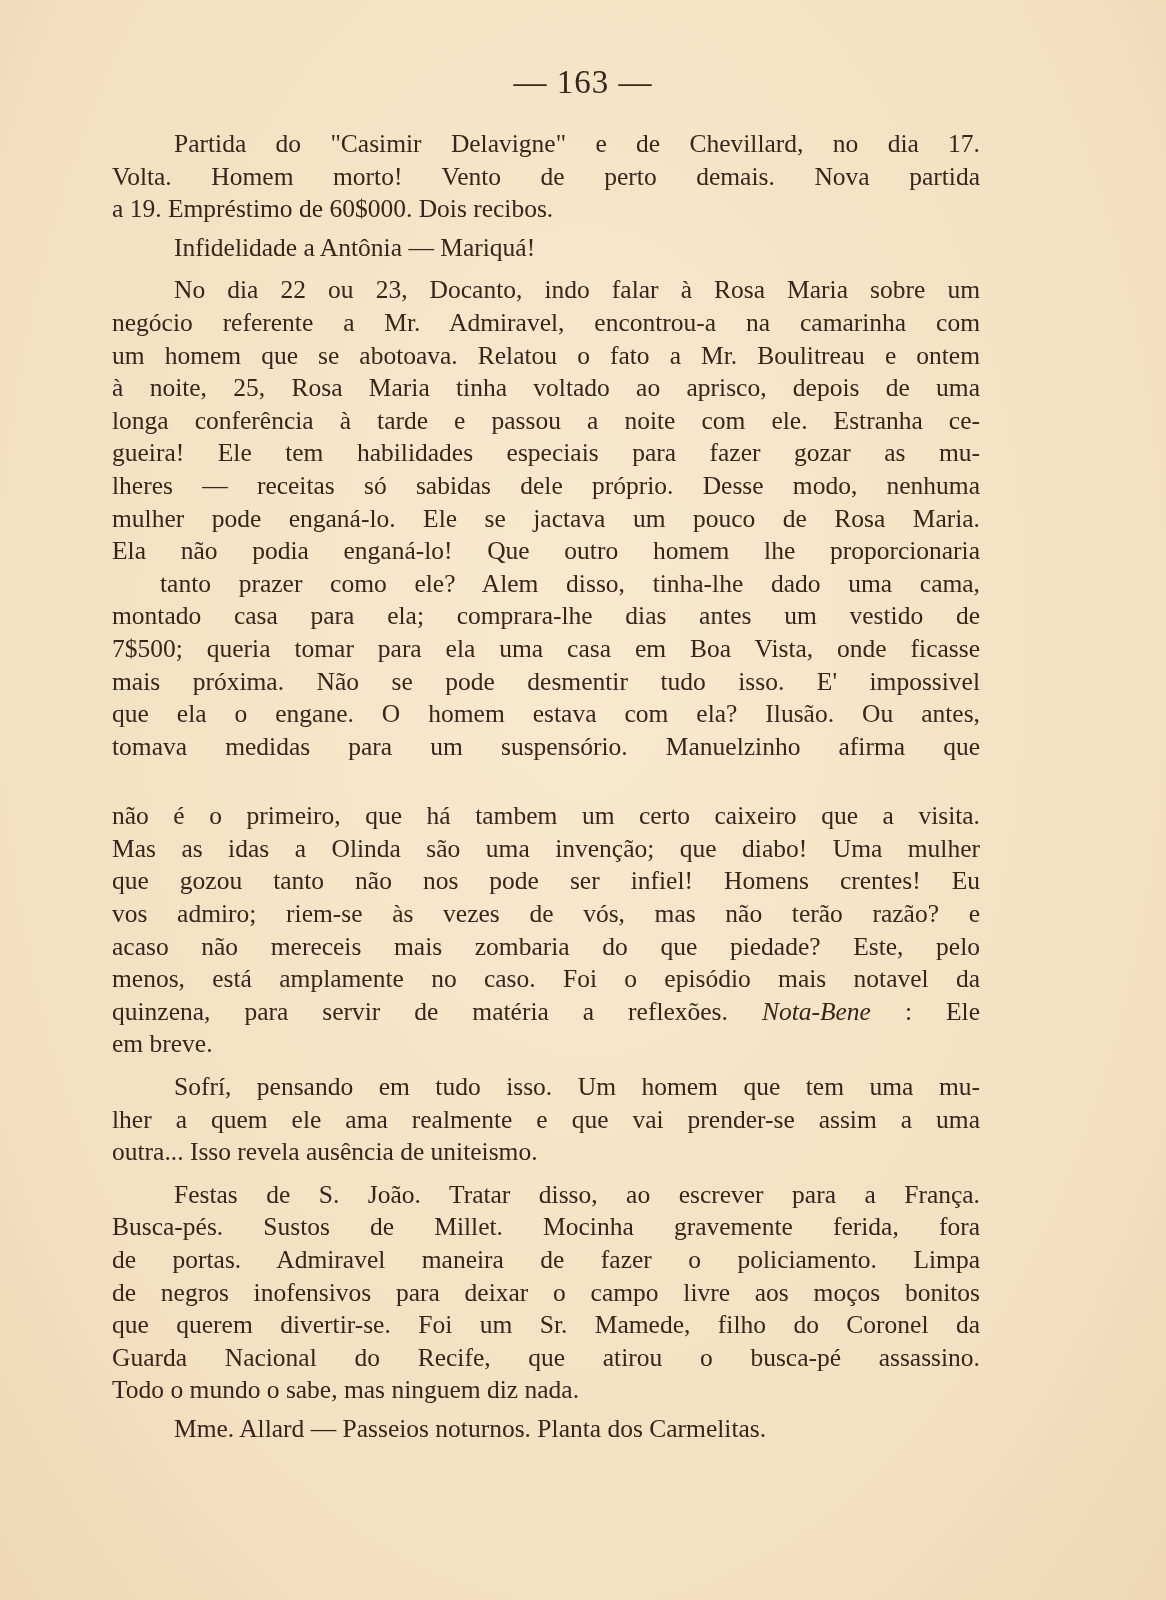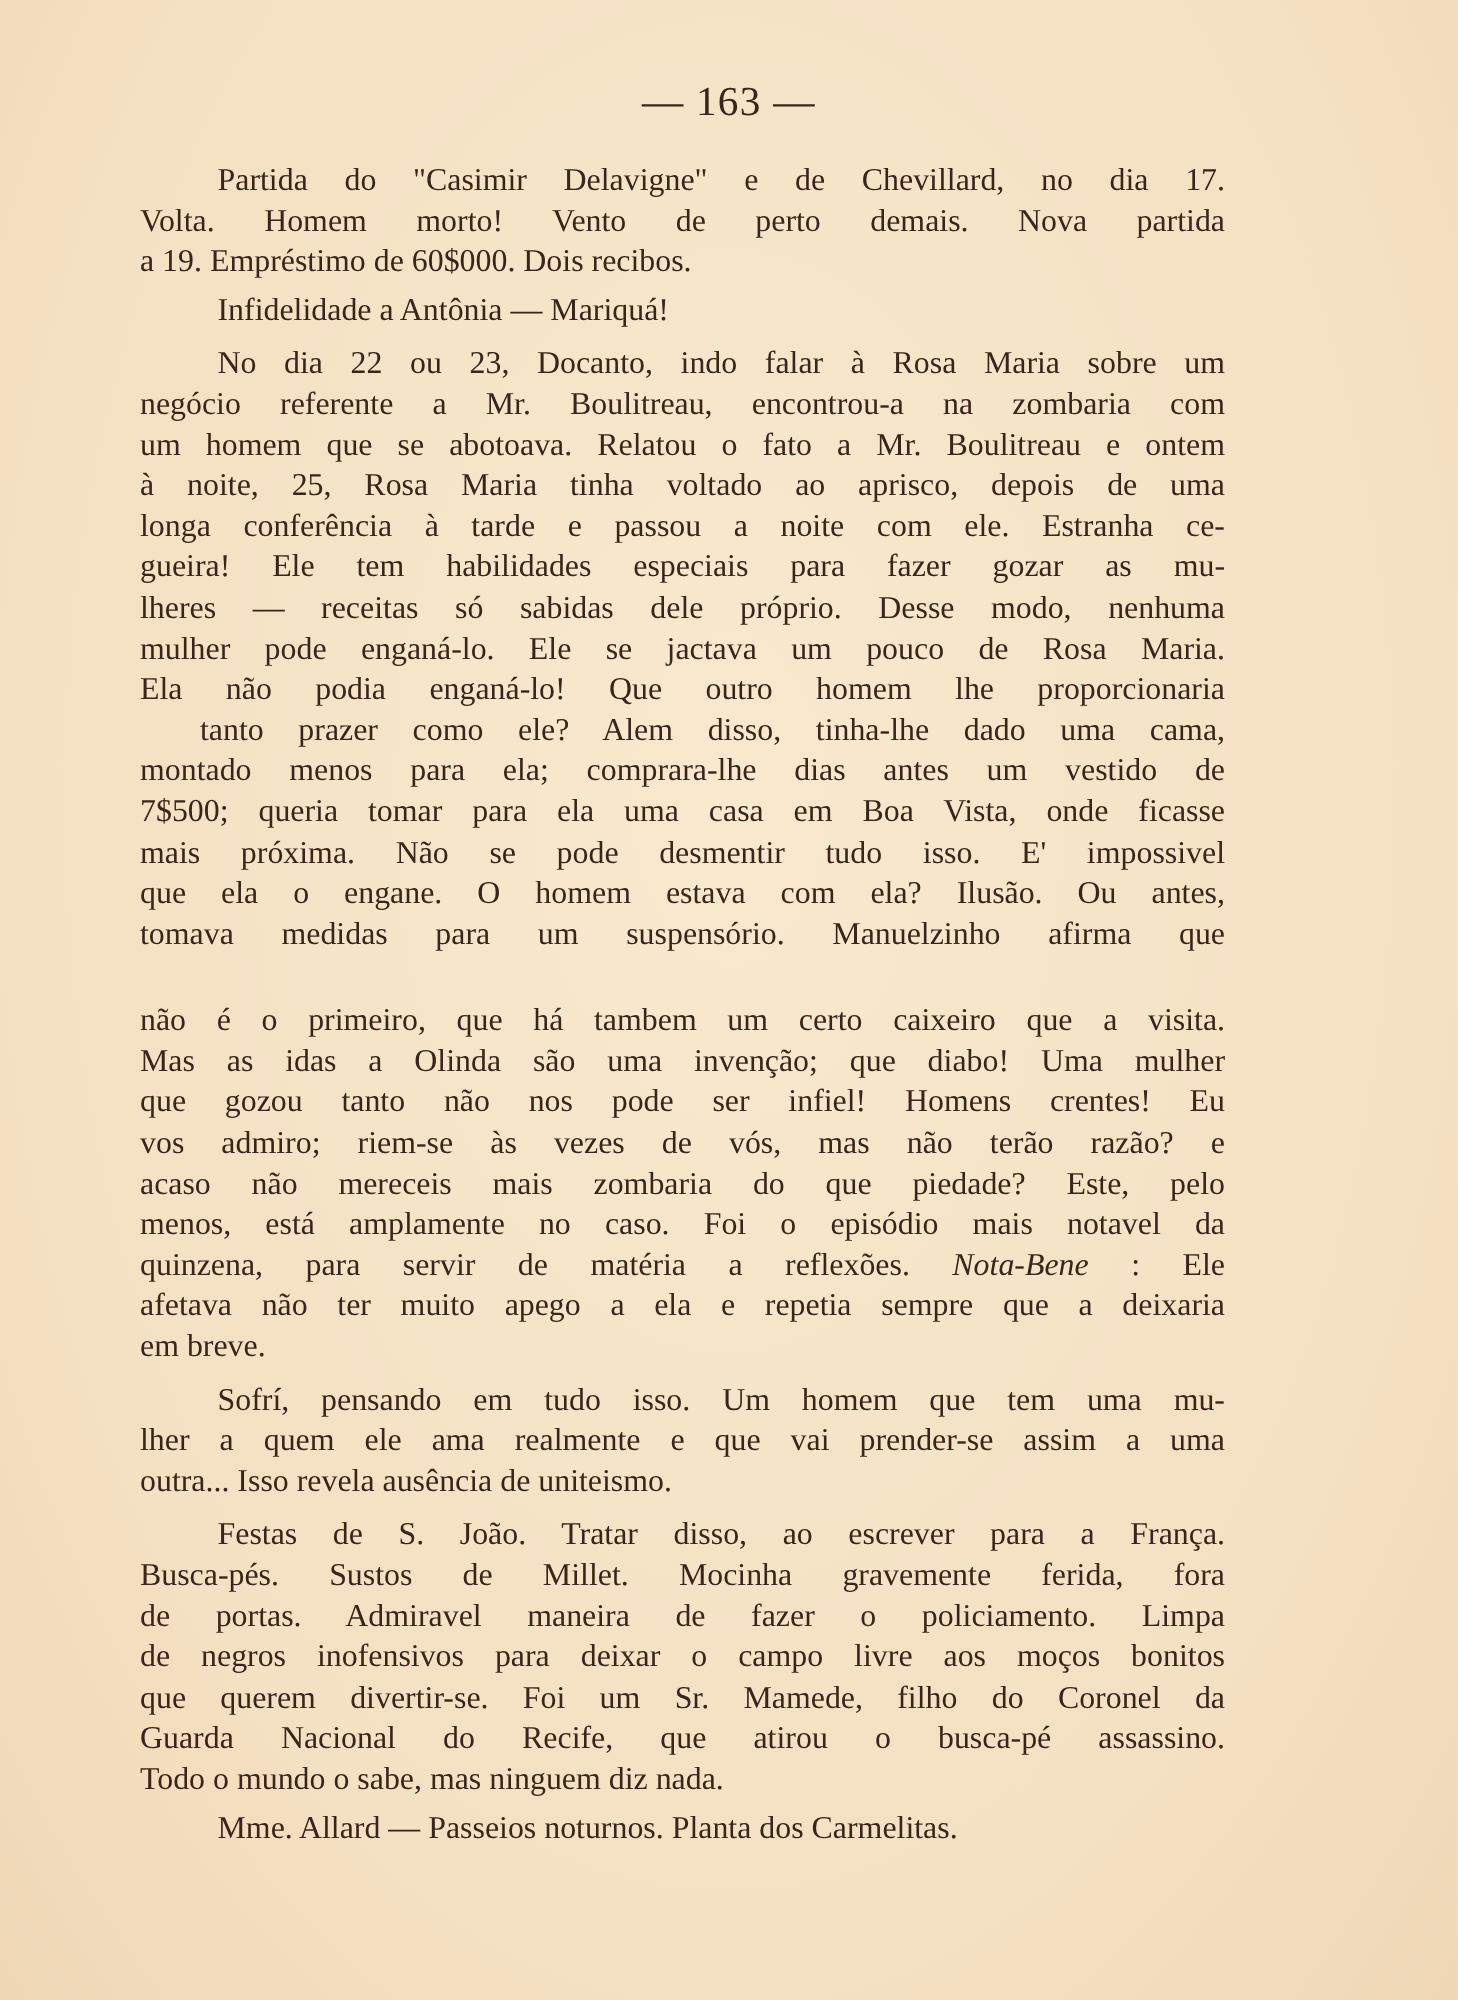--- a/index.html
+++ b/index.html
@@ -69,42 +69,41 @@
       <span class="line" style="white-space: normal; height: 32.6px; overflow: hidden;">Volta. Homem morto! Vento de perto demais. Nova partida</span>
       <span class="line last" style="white-space: normal; height: 32.6px; overflow: hidden;">a 19. Empréstimo de 60$000. Dois recibos.</span>
     </p>
 
     <p class="para indent-first gap-small">
       <span class="line last" style="white-space: normal; height: 32.6px; overflow: hidden;">Infidelidade a Antônia — Mariquá!</span>
     </p>
 
     <p class="para indent-first gap-med">
       <span class="line" style="white-space: normal; height: 32.6px; overflow: hidden;">No dia 22 ou 23, Docanto, indo falar à Rosa Maria sobre um</span>
-      <span class="line" style="white-space: normal; height: 32.6px; overflow: hidden;">negócio referente a Mr. Boulitreau, encontrou-a na zombaria com</span>
+      <span class="line" style="white-space: normal; height: 32.6px; overflow: hidden;">negócio referente a Mr. Admiravel, encontrou-a na camarinha com</span>
       <span class="line" style="white-space: normal; height: 32.6px; overflow: hidden;">um homem que se abotoava. Relatou o fato a Mr. Boulitreau e ontem</span>
       <span class="line" style="white-space: normal; height: 32.6px; overflow: hidden;">à noite, 25, Rosa Maria tinha voltado ao aprisco, depois de uma</span>
       <span class="line" style="white-space: normal; height: 32.6px; overflow: hidden;">longa conferência à tarde e passou a noite com ele. Estranha ce-</span>
       <span class="line" style="white-space: normal; height: 32.6px; overflow: hidden;">gueira! Ele tem habilidades especiais para fazer gozar as mu-</span>
       <span class="line" style="white-space: normal; height: 32.6px; overflow: hidden;">lheres — receitas só sabidas dele próprio. Desse modo, nenhuma</span>
       <span class="line" style="white-space: normal; height: 32.6px; overflow: hidden;">mulher pode enganá-lo. Ele se jactava um pouco de Rosa Maria.</span>
       <span class="line" style="white-space: normal; height: 32.6px; overflow: hidden;">Ela não podia enganá-lo! Que outro homem lhe proporcionaria</span>
       <span class="line" style="white-space: normal; height: 32.6px; overflow: hidden; margin-left: 48px;">tanto prazer como ele? Alem disso, tinha-lhe dado uma cama,</span>
-      <span class="line" style="white-space: normal; height: 32.6px; overflow: hidden;">montado menos para ela; comprara-lhe dias antes um vestido de</span>
+      <span class="line" style="white-space: normal; height: 32.6px; overflow: hidden;">montado casa para ela; comprara-lhe dias antes um vestido de</span>
       <span class="line" style="white-space: normal; height: 32.6px; overflow: hidden;">7$500; queria tomar para ela uma casa em Boa Vista, onde ficasse</span>
       <span class="line" style="white-space: normal; height: 32.6px; overflow: hidden;">mais próxima. Não se pode desmentir tudo isso. E' impossivel</span>
       <span class="line" style="white-space: normal; height: 32.6px; overflow: hidden;">que ela o engane. O homem estava com ela? Ilusão. Ou antes,</span>
       <span class="line" style="white-space: normal; height: 32.6px; overflow: hidden;">tomava medidas para um suspensório. Manuelzinho afirma que</span>
       <span class="line" style="white-space: normal; height: 32.6px; overflow: hidden; margin-top: 37px;">não é o primeiro, que há tambem um certo caixeiro que a visita.</span>
       <span class="line" style="white-space: normal; height: 32.6px; overflow: hidden;">Mas as idas a Olinda são uma invenção; que diabo! Uma mulher</span>
       <span class="line" style="white-space: normal; height: 32.6px; overflow: hidden;">que gozou tanto não nos pode ser infiel! Homens crentes! Eu</span>
       <span class="line" style="white-space: normal; height: 32.6px; overflow: hidden;">vos admiro; riem-se às vezes de vós, mas não terão razão? e</span>
       <span class="line" style="white-space: normal; height: 32.6px; overflow: hidden;">acaso não mereceis mais zombaria do que piedade? Este, pelo</span>
       <span class="line" style="white-space: normal; height: 32.6px; overflow: hidden;">menos, está amplamente no caso. Foi o episódio mais notavel da</span>
       <span class="line" style="white-space: normal; height: 32.6px; overflow: hidden;"><span>quinzena, para servir de matéria a reflexões.</span> <span class="italic">Nota-Bene</span> <span>: Ele</span></span>
-      <span class="line" style="white-space: normal; height: 32.6px; overflow: hidden;">afetava não ter muito apego a ela e repetia sempre que a deixaria</span>
       <span class="line last" style="white-space: normal; height: 32.6px; overflow: hidden;">em breve.</span>
     </p>
 
     <p class="para indent-first gap-med">
       <span class="line" style="white-space: normal; height: 32.6px; overflow: hidden;">Sofrí, pensando em tudo isso. Um homem que tem uma mu-</span>
       <span class="line" style="white-space: normal; height: 32.6px; overflow: hidden;">lher a quem ele ama realmente e que vai prender-se assim a uma</span>
       <span class="line last" style="white-space: normal; height: 32.6px; overflow: hidden;">outra... Isso revela ausência de uniteismo.</span>
     </p>
 
     <p class="para indent-first gap-med">

